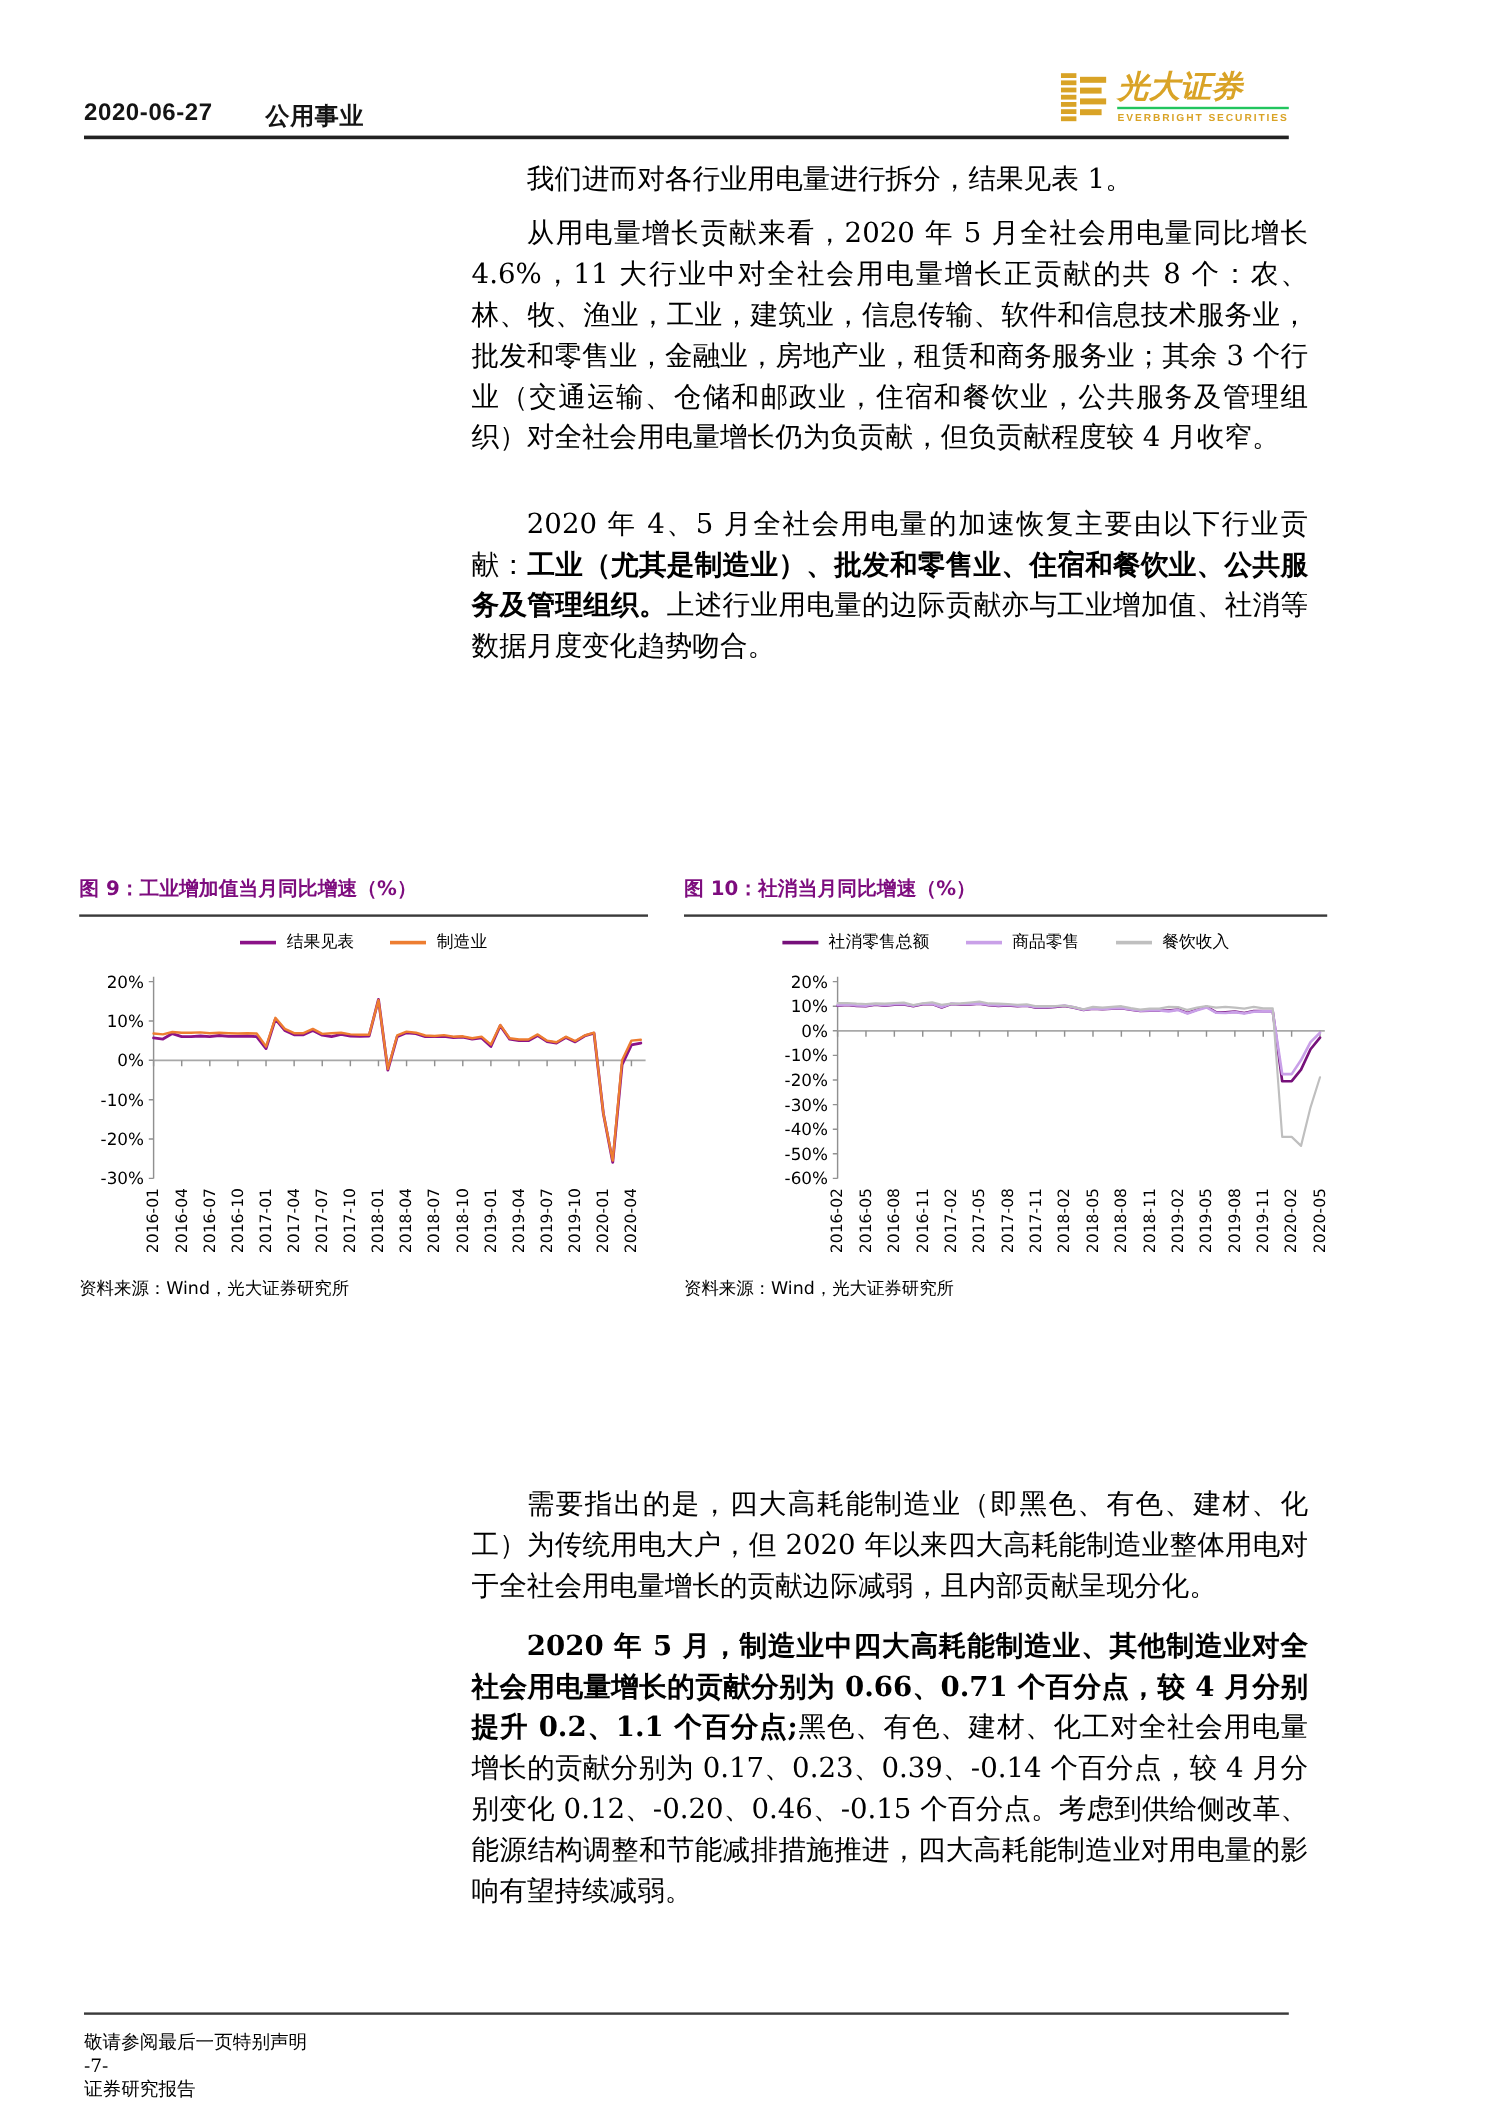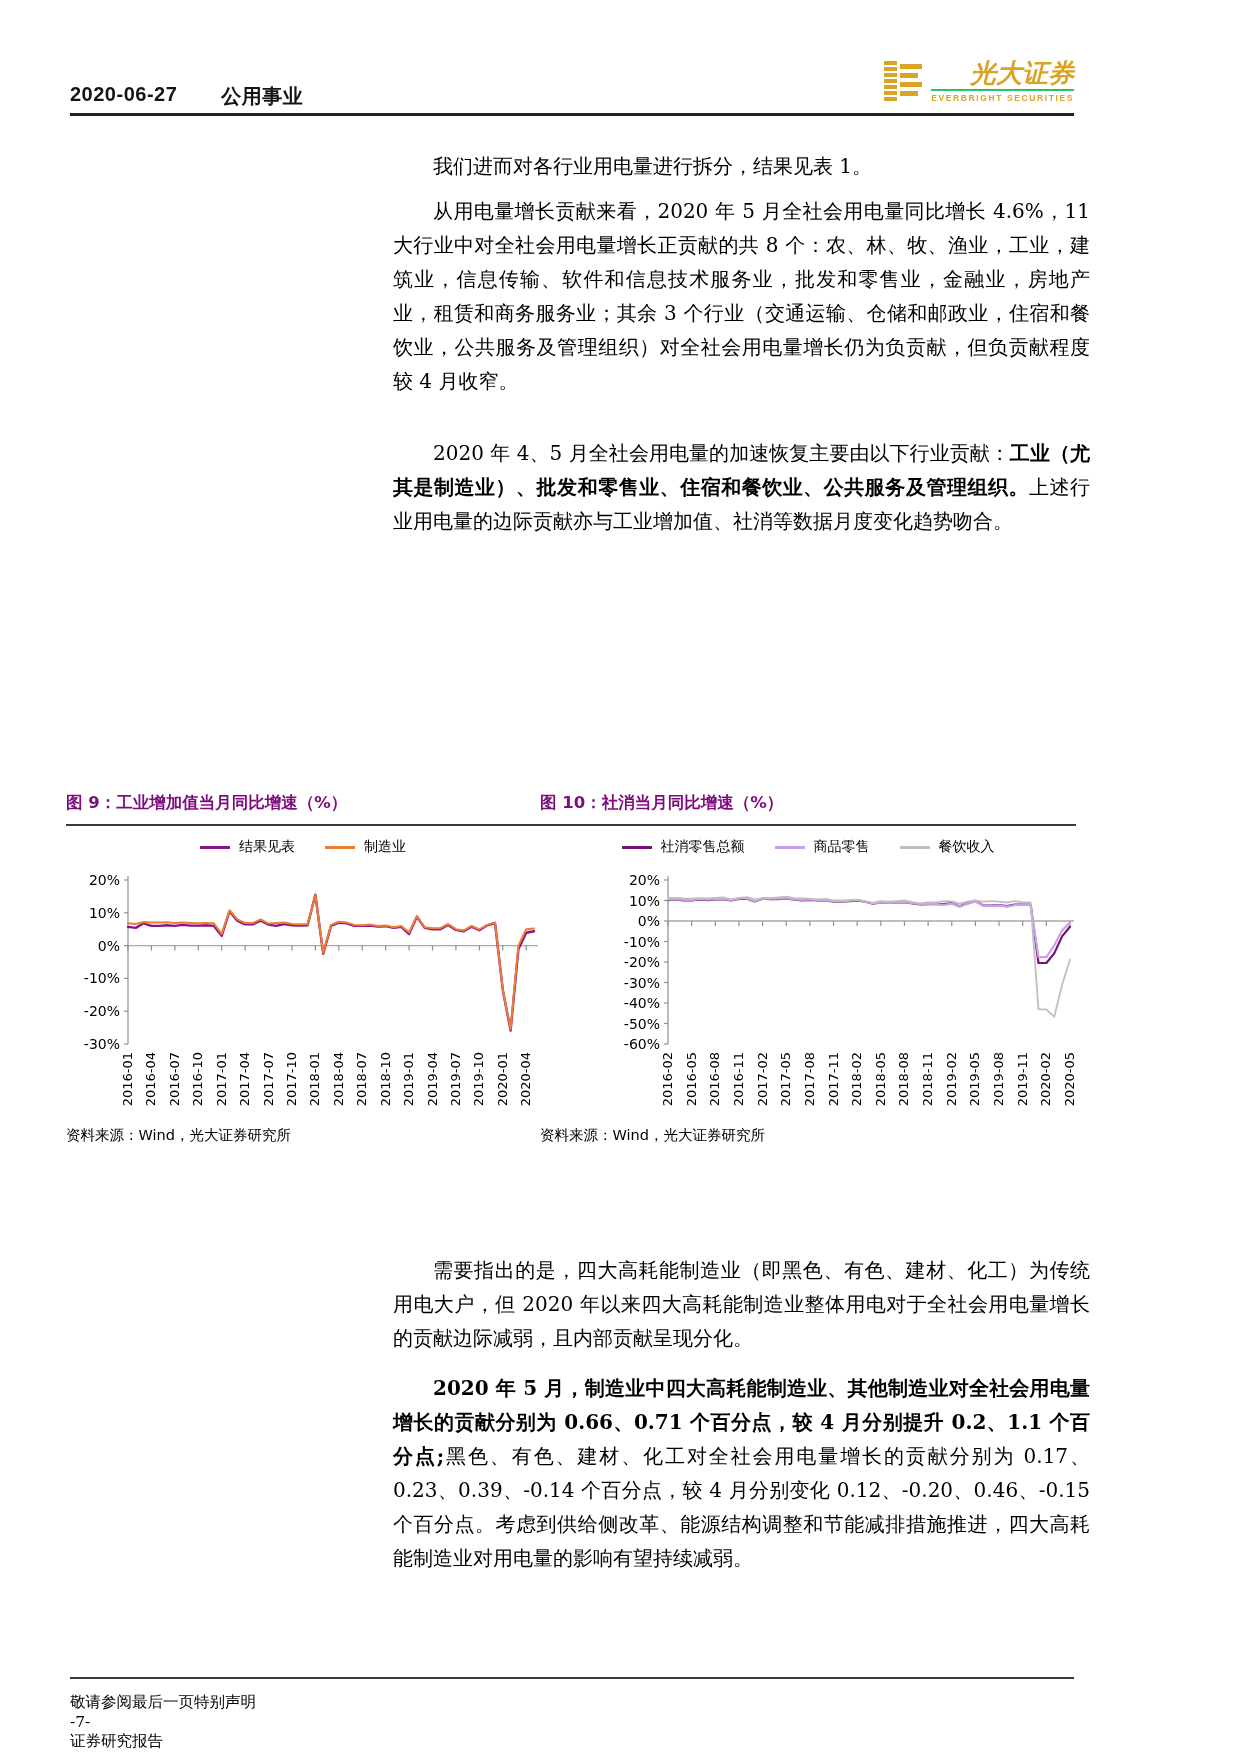--- a/index.html
+++ b/index.html
@@ -13,31 +13,31 @@
             color:#141414;display:flex;gap:44px;letter-spacing:0.5px;}
   .logo{display:flex;align-items:flex-start;gap:9px;}
   .logo-cn{font-size:26px;font-weight:700;font-style:italic;color:#D9A326;line-height:26px;
            font-family:"DejaVu Serif",serif;}
   .logo-en{font-size:8.5px;letter-spacing:1.6px;color:#D9A326;margin-top:3px;
            border-top:2px solid #22c55e;padding-top:2px;font-family:"Liberation Sans",sans-serif;
            font-weight:700;}
   .hdr-rule{position:absolute;left:70px;right:70px;top:113px;border-top:3px solid #222;}
 
   
-  .col{position:absolute;left:393px;width:697px;font-size:20px;line-height:34px;
-       text-align:justify;margin-top:16px;}
+  .col{position:absolute;left:393px;width:697px;font-size:23px;line-height:34px;
+       text-align:justify;}
   .col p{margin:0 0 11px 0;text-indent:2em;}
   .col p.gap-before{margin-top:38px;}
   .b{font-weight:700;}
   .col-top{top:133px;}
   .col-bottom{top:1237px;}
 
   
-  .figs{position:absolute;left:66px;top:792px;width:1040px;display:flex;
-        }
+  .figs{position:absolute;left:66px;top:730px;width:1040px;display:flex;
+        justify-content:space-between;}
   .figure{display:flex;flex-direction:column;}
   .fig-w1{width:474px;}
   .fig-w2{width:536px;}
   .fig-title{font-family:"DejaVu Sans",sans-serif;font-size:16.5px;font-weight:700;
              color:#7D0C7E;padding-bottom:10px;}
   .fig-rule{border-top:2px solid #3a3a3a;}
   .legend{display:flex;justify-content:center;align-items:center;gap:30px;height:42px;
           font-size:14px;font-family:"DejaVu Sans",sans-serif;}
   .legend-item{display:flex;align-items:center;gap:9px;}
   .legend-swatch{display:inline-block;width:30px;height:3px;}
@@ -71,21 +71,21 @@
             <rect x="0" y="25" width="13" height="4"></rect>
             <rect x="0" y="31" width="13" height="4"></rect>
             <rect x="0" y="37" width="13" height="4"></rect>
             <rect x="16" y="4" width="22" height="5"></rect>
             <rect x="16" y="13" width="18" height="5"></rect>
             <rect x="16" y="22" width="22" height="5"></rect>
             <rect x="16" y="31" width="18" height="5"></rect>
           </g>
         </svg>
       </span>
-      <span style="display:flex;flex-direction:column;align-items:flex-end;">
+      <span style="display:flex;flex-direction:column;">
         <span class="logo-cn">光大证券</span>
         <span class="logo-en">EVERBRIGHT SECURITIES</span>
       </span>
     </div>
   </div>
   <div class="hdr-rule"></div>
 
   <div class="col col-top">
     <p>
       <span>我们进而对各行业用电量进行拆分，结果见表 1。</span>

